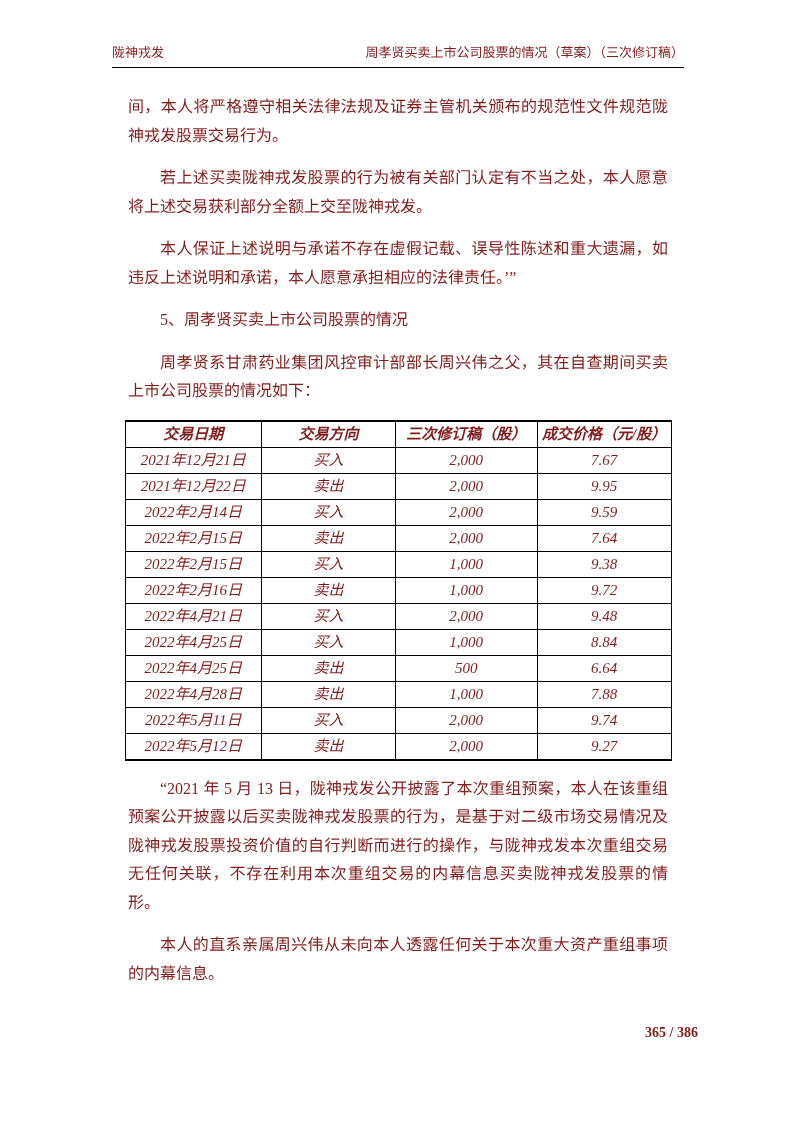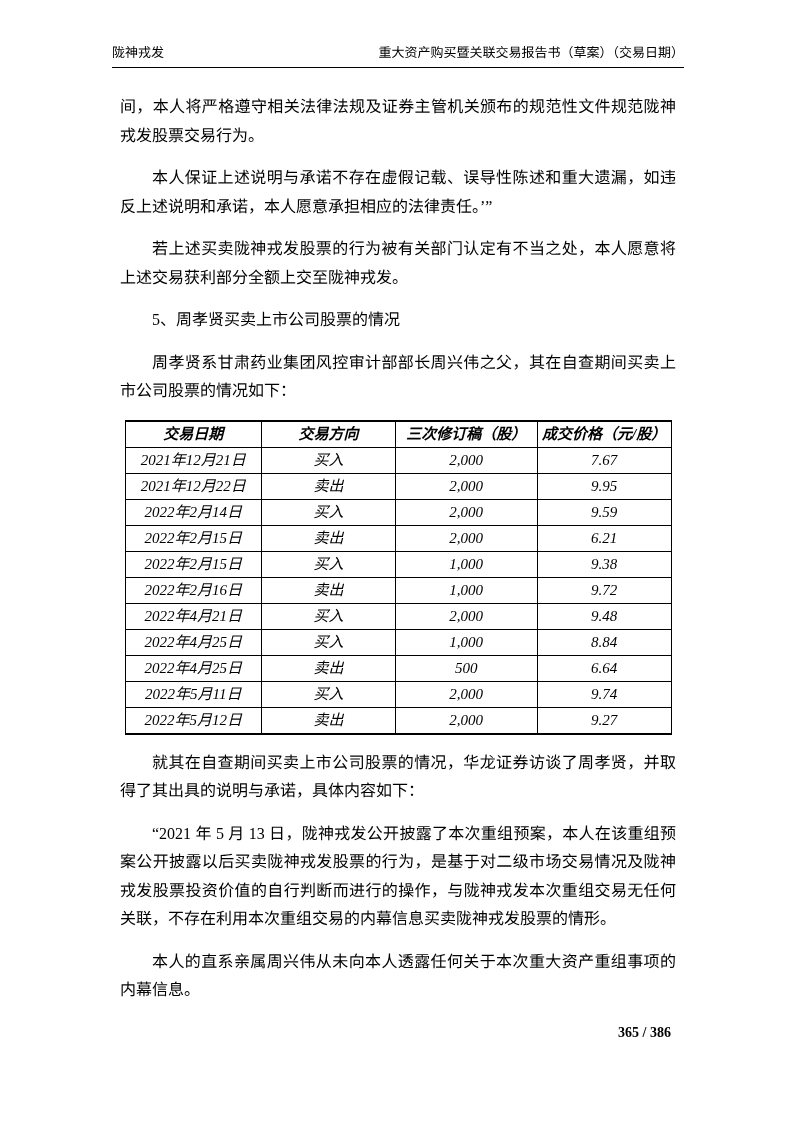--- a/index.html
+++ b/index.html
@@ -9,39 +9,39 @@
   }
   .page {
     position: relative;
     width: 793px;
     height: 1122px;
     margin: 0 auto;
     background: #ffffff;
     box-sizing: border-box;
     padding: 44px 109px 0 112px;
     font-family: "Liberation Serif", "DejaVu Serif", serif;
-    color: #000000;
+    color: #7f1d1d;
     overflow: hidden;
   }
   .doc-header {
     display: flex;
     justify-content: space-between;
     align-items: flex-end;
     font-size: 13px;
     line-height: 17px;
     padding-bottom: 6px;
     border-bottom: 1px solid #000000;
   }
   .doc-body {
     padding-top: 11px;
     font-size: 16px;
     line-height: 28.5px;
   }
   .doc-body p {
-    margin: 14px 8px;
+    margin: 14px 16px;
     text-align: justify;
   }
   .doc-body p.indent {
     text-indent: 2em;
   }
   table.trades {
     width: 547px;
     margin: 14px auto;
     border-collapse: collapse;
     table-layout: fixed;
@@ -63,40 +63,40 @@
     font-weight: bold;
     border-bottom: 1.5px solid #000000;
   }
   col.c-date   { width: 25%; }
   col.c-dir    { width: 24.5%; }
   col.c-vol    { width: 26%; }
   col.c-price  { width: 24.5%; }
   .doc-footer {
     position: absolute;
     top: 1024px;
-    right: 122px;
+    right: 95px;
     font-size: 14px;
     font-weight: bold;
     line-height: 18px;
   }
 </style>
 </head>
 <body>
 
 <div class="page">
 
   <div class="doc-header">
     <span>陇神戎发</span>
-    <span>重大资产购买暨关联交易报告书（草案）（交易日期）</span>
+    <span>周孝贤买卖上市公司股票的情况（草案）（三次修订稿）</span>
   </div>
 
   <div class="doc-body">
     <p>间，本人将严格遵守相关法律法规及证券主管机关颁布的规范性文件规范陇神戎发股票交易行为。</p>
+    <p class="indent">若上述买卖陇神戎发股票的行为被有关部门认定有不当之处，本人愿意将上述交易获利部分全额上交至陇神戎发。</p>
     <p class="indent">本人保证上述说明与承诺不存在虚假记载、误导性陈述和重大遗漏，如违反上述说明和承诺，本人愿意承担相应的法律责任。’”</p>
-    <p class="indent">若上述买卖陇神戎发股票的行为被有关部门认定有不当之处，本人愿意将上述交易获利部分全额上交至陇神戎发。</p>
     <p class="indent">5、周孝贤买卖上市公司股票的情况</p>
     <p class="indent">周孝贤系甘肃药业集团风控审计部部长周兴伟之父，其在自查期间买卖上市公司股票的情况如下：</p>
 
     <table class="trades">
       <colgroup>
         <col class="c-date">
           <col class="c-dir">
           <col class="c-vol">
           <col class="c-price">
       </colgroup>
@@ -125,21 +125,21 @@
           <tr>
           <td>2022年2月14日</td>
           <td>买入</td>
           <td>2,000</td>
           <td>9.59</td>
         </tr>
           <tr>
           <td>2022年2月15日</td>
           <td>卖出</td>
           <td>2,000</td>
-          <td>6.21</td>
+          <td>7.64</td>
         </tr>
           <tr>
           <td>2022年2月15日</td>
           <td>买入</td>
           <td>1,000</td>
           <td>9.38</td>
         </tr>
           <tr>
           <td>2022年2月16日</td>
           <td>卖出</td>
@@ -158,34 +158,39 @@
           <td>1,000</td>
           <td>8.84</td>
         </tr>
           <tr>
           <td>2022年4月25日</td>
           <td>卖出</td>
           <td>500</td>
           <td>6.64</td>
         </tr>
           <tr>
+          <td>2022年4月28日</td>
+          <td>卖出</td>
+          <td>1,000</td>
+          <td>7.88</td>
+        </tr>
+          <tr>
           <td>2022年5月11日</td>
           <td>买入</td>
           <td>2,000</td>
           <td>9.74</td>
         </tr>
           <tr>
           <td>2022年5月12日</td>
           <td>卖出</td>
           <td>2,000</td>
           <td>9.27</td>
         </tr>
         </tbody>
     </table>
 
-    <p class="indent">就其在自查期间买卖上市公司股票的情况，华龙证券访谈了周孝贤，并取得了其出具的说明与承诺，具体内容如下：</p>
     <p class="indent">“2021 年 5 月 13 日，陇神戎发公开披露了本次重组预案，本人在该重组预案公开披露以后买卖陇神戎发股票的行为，是基于对二级市场交易情况及陇神戎发股票投资价值的自行判断而进行的操作，与陇神戎发本次重组交易无任何关联，不存在利用本次重组交易的内幕信息买卖陇神戎发股票的情形。</p>
     <p class="indent">本人的直系亲属周兴伟从未向本人透露任何关于本次重大资产重组事项的内幕信息。</p>
   </div>
 
   <div class="doc-footer">365 / 386</div>
 
 </div>
 
 </body></html>

